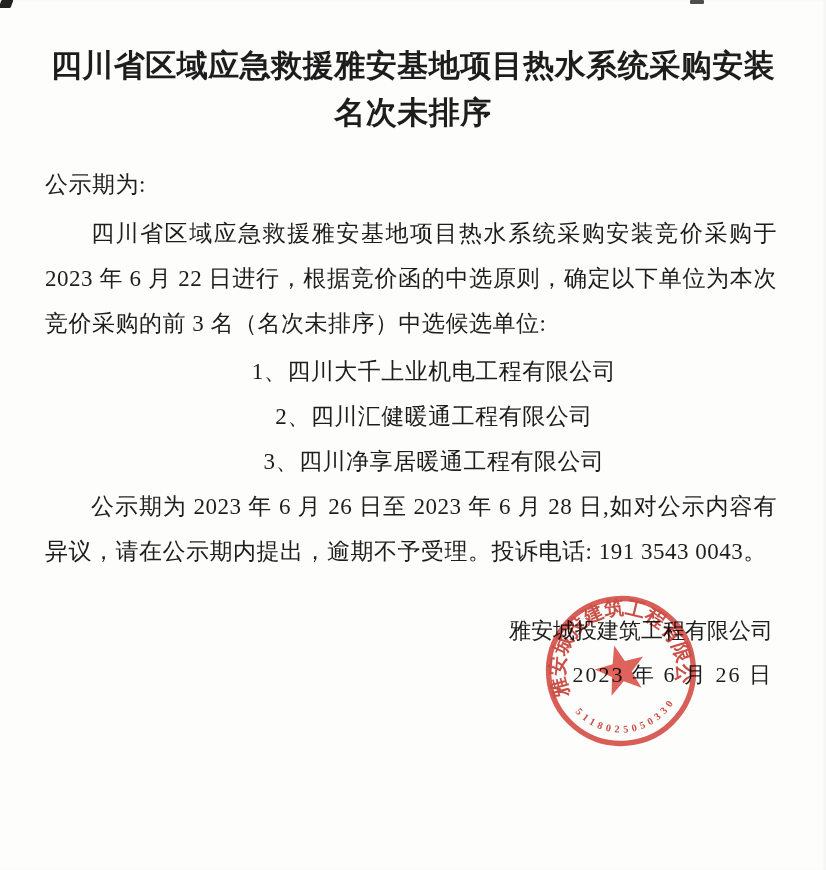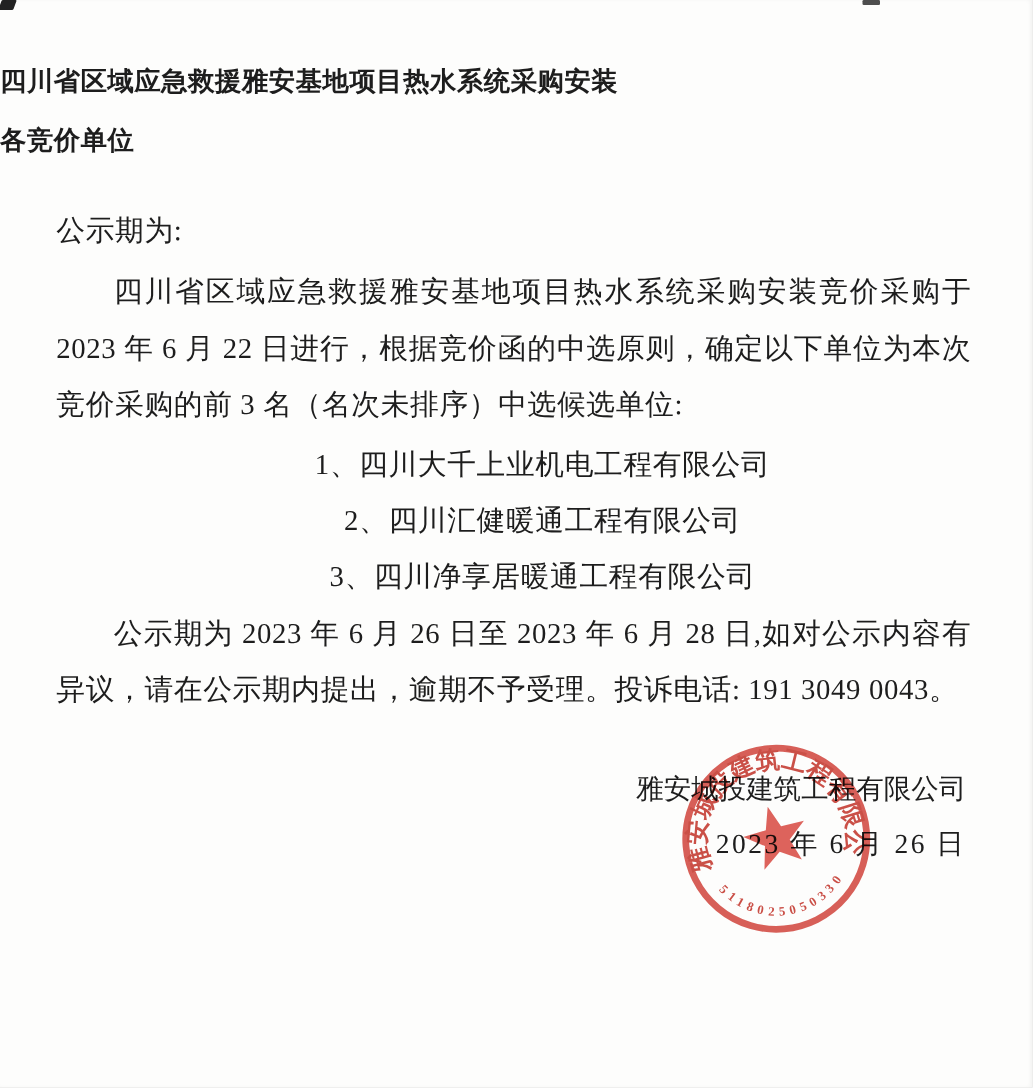--- a/index.html
+++ b/index.html
@@ -23,22 +23,23 @@
     background: #222;
     border-radius: 1px;
   }
   .artifact-tl { left: 0; top: 0; width: 12px; height: 8px; transform: skewX(-20deg); }
   .artifact-tr { left: 690px; top: 0; width: 14px; height: 4px; opacity: .8; }
 
   .doc-title {
     position: absolute;
     left: 0; right: 0;
     top: 42px;
+    text-align: center;
     font-weight: bold;
-    font-size: 21px;
+    font-size: 31px;
     line-height: 47px;
     letter-spacing: 0.5px;
   }
   .block {
     position: absolute;
     left: 45px;
     width: 732px;
     font-size: 23px;
     line-height: 45px;
     text-align: justify;
@@ -92,34 +93,34 @@
 </head>
 <body>
 
 <div class="page">
 
   <div class="scan-artifact artifact-tl"></div>
   <div class="scan-artifact artifact-tr"></div>
 
   <div class="doc-title">
     <div>四川省区域应急救援雅安基地项目热水系统采购安装</div>
-    <div>各竞价单位</div>
+    <div>名次未排序</div>
   </div>
 
   <div class="block greeting">公示期为:</div>
 
   <div class="block paragraph-1">四川省区域应急救援雅安基地项目热水系统采购安装竞价采购于 2023 年 6 月 22 日进行，根据竞价函的中选原则，确定以下单位为本次竞价采购的前 3 名（名次未排序）中选候选单位:</div>
 
   <div class="block winner-list">
     <div class="winner-row"><span>1、</span><span>四川大千上业机电工程有限公司</span></div>
     <div class="winner-row"><span>2、</span><span>四川汇健暖通工程有限公司</span></div>
     <div class="winner-row"><span>3、</span><span>四川净享居暖通工程有限公司</span></div>
   </div>
 
-  <div class="block paragraph-2">公示期为 2023 年 6 月 26 日至 2023 年 6 月 28 日,如对公示内容有异议，请在公示期内提出，逾期不予受理。投诉电话: 191 3049 0043。</div>
+  <div class="block paragraph-2">公示期为 2023 年 6 月 26 日至 2023 年 6 月 28 日,如对公示内容有异议，请在公示期内提出，逾期不予受理。投诉电话: 191 3543 0043。</div>
 
   <div class="signature-block">
     <div>雅安城投建筑工程有限公司</div>
     <div class="signature-date">2023 年 6 月 26 日</div>
   </div>
 
   <svg class="seal" viewBox="0 0 190 190" xmlns="http://www.w3.org/2000/svg">
     <defs>
       <path id="seal-top-arc" d="M 40.5 114.8 A 58 58 0 1 1 149.5 114.8" fill="none"></path>
       <path id="seal-bottom-arc" d="M 43.4 131.1 A 63 63 0 0 0 146.6 131.1" fill="none"></path>

